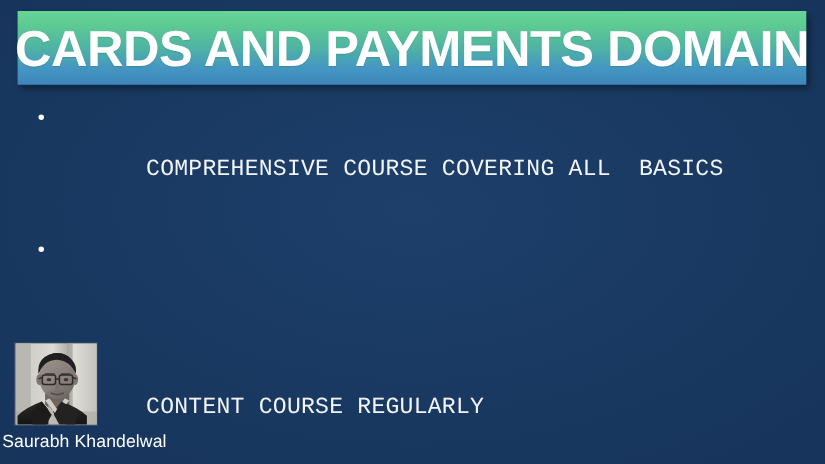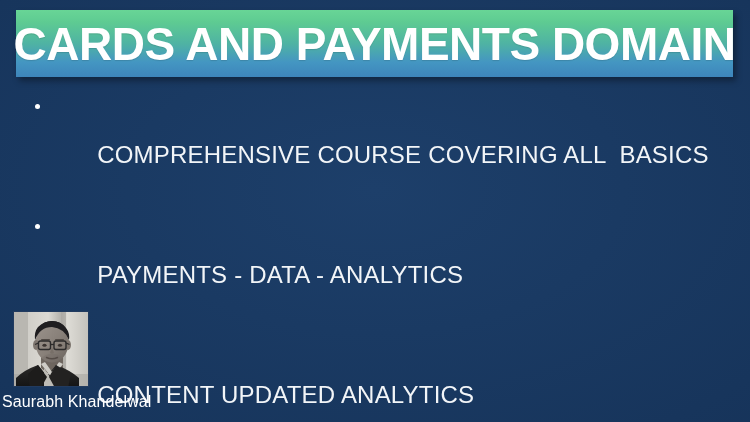--- a/index.html
+++ b/index.html
@@ -58,25 +58,25 @@
     width: 712px;
     list-style: none;
     margin: 0;
     padding: 0;
   }
   .bullet-item {
     position: relative;
     padding-left: 26px;
     margin: 0 0 24px 0;
     color: #f2f5f8;
-    font-size: 24px;
+    font-size: 21px;
     line-height: 24px;
     letter-spacing: 0.2px;
     white-space: pre;
-    font-family: Liberation Sans, sans-serif;
+    font-family: Liberation Mono, monospace;
   }
   .bullet-item .dot {
     position: absolute;
     left: 5px;
     top: 9px;
     width: 5px;
     height: 5px;
     border-radius: 50%;
     background: #ffffff;
   }
@@ -118,25 +118,24 @@
     <div class="title-text">CARDS AND PAYMENTS DOMAIN</div>
   </div>
 
   <ul class="bullet-list">
     <li class="bullet-item">
       <span class="dot"></span>
       <span>COMPREHENSIVE COURSE COVERING ALL  BASICS</span>
     </li>
     <li class="bullet-item">
       <span class="dot"></span>
-      <span>PAYMENTS - DATA - ANALYTICS</span>
     </li>
     <li class="bullet-item">
       <span class="dot"></span>
-      <span>CONTENT UPDATED ANALYTICS</span>
+      <span>CONTENT COURSE REGULARLY</span>
     </li>
 
   </ul>
 
   <div class="photo-frame">
     <svg class="photo-svg" width="76" height="76" viewBox="0 0 76 76">
       <defs>
         <linearGradient id="bgwall" x1="0" y1="0" x2="1" y2="0">
           <stop offset="0%" stop-color="#c9c7c1"></stop>
           <stop offset="45%" stop-color="#dcdad4"></stop>

